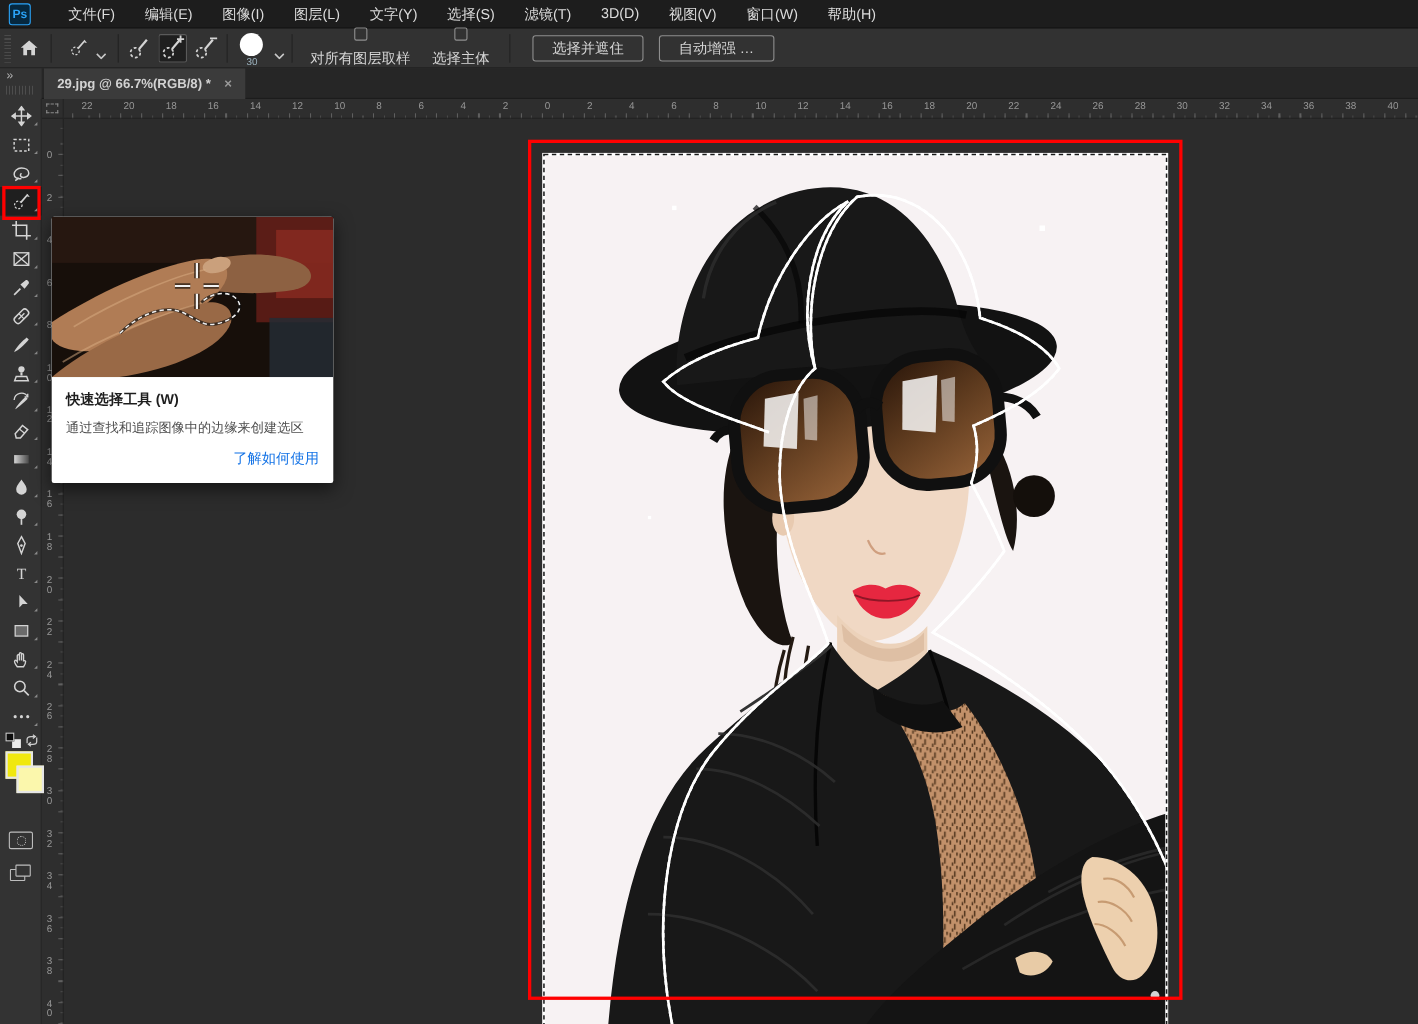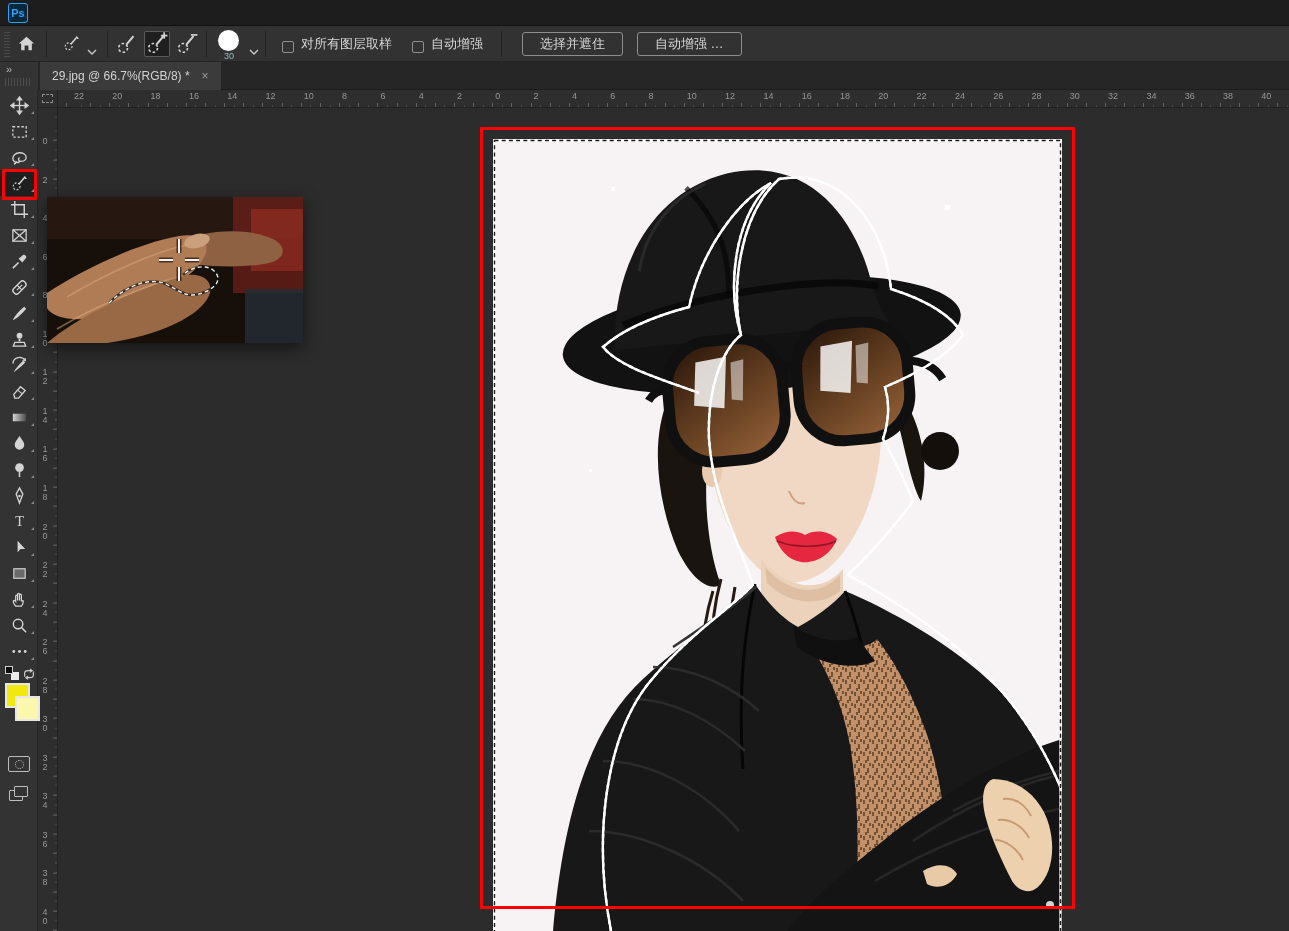--- a/index.html
+++ b/index.html
@@ -27,33 +27,33 @@
   .ob-icon svg { width:19px; height:19px; }
   .tool-dd { display:flex; align-items:center; gap:2px; padding:2px 4px; border-radius:2px; }
   .mode-group { display:flex; gap:4px; }
   .mode-btn { width:26px; height:26px; display:flex; align-items:center; justify-content:center; border-radius:2px; }
   .mode-btn.active { background:#1f1f1f; box-shadow:inset 0 0 0 1px #5a5a5a; }
   .brush-size-widget { display:flex; align-items:center; gap:4px; }
   .brush-preview { width:32px; height:30px; position:relative; }
   .brush-circle { position:absolute; left:5px; top:1px; width:21px; height:21px; border-radius:50%; background:#fff; }
   .brush-num { position:absolute; left:0; right:0; bottom:-2px; text-align:center; font-size:9px; color:#9db4c0; }
   .chev { width:10px; height:6px; }
-  .ob-check { display:flex; align-items:flex-end; gap:7px; margin:0 10px; }
+  .ob-check { display:flex; align-items:center; gap:7px; margin:0 10px;flex-direction:column; }
   .checkbox { width:12px; height:12px; border:1px solid #909090; border-radius:2px; background:transparent; }
   .ob-label { font-size:13px; color:#d6d6d6; white-space:nowrap; }
   .ob-btn { height:24px; padding:0 17px; margin-left:14px; border:1px solid #8e8e8e; border-radius:3px;
             background:transparent; color:#d6d6d6; font-size:13px; display:flex; align-items:center; white-space:nowrap; }
 
   
   .dock-header { position:absolute; left:0; top:62px; width:38px; height:28px; background:#333; z-index:25; }
   .dock-collapse { position:absolute; left:6px; top:1px; color:#b5b5b5; font-size:11px; letter-spacing:-2px; }
   .dock-grip { position:absolute; left:5px; top:16px; width:26px; height:8px;
                background:repeating-linear-gradient(90deg,#4d4d4d 0 1px,transparent 1px 3px); }
   .tabstrip { position:absolute; left:38px; top:62px; width:1251px; height:28px; background:#262626;
-              border-bottom:1px solid #1c1c1c; z-index:25; }
+              border-bottom:1px solid #1c1c1c; z-index:25;font-weight:bold; }
   .doc-tab { position:absolute; left:2px; top:0; height:28px; padding:0 12px; background:#3b3b3b;
              display:flex; align-items:center; gap:12px; }
   .doc-tab-title { font-size:12px; color:#d2d2d2; white-space:nowrap; }
   .doc-tab-close { font-size:12px; color:#9a9a9a; }
 
   
   .toolbar { position:absolute; left:0; top:90px; width:38px; height:841px; background:#333;
              border-right:1px solid #262626; z-index:25; }
   .tools { position:absolute; left:0; top:2px; width:38px; }
   .tool { width:38px; height:26px; display:flex; align-items:center; justify-content:center; position:relative; }
@@ -113,20 +113,33 @@
   .tooltip-desc { font-size:12px; color:#4d4d4d; margin-top:9px; line-height:1.4; }
   .tooltip-link { font-size:13px; color:#1473e6; text-align:right; margin-top:10px; }
 </style>
 </head>
 <body>
 
 <div class="app">
 
   <div class="menubar">
     <div class="ps-logo">Ps</div>
+    <div class="menu-items">
+        <span class="menu-item">文件(F)</span>
+        <span class="menu-item">编辑(E)</span>
+        <span class="menu-item">图像(I)</span>
+        <span class="menu-item">图层(L)</span>
+        <span class="menu-item">文字(Y)</span>
+        <span class="menu-item">选择(S)</span>
+        <span class="menu-item">滤镜(T)</span>
+        <span class="menu-item">3D(D)</span>
+        <span class="menu-item">视图(V)</span>
+        <span class="menu-item">窗口(W)</span>
+        <span class="menu-item">帮助(H)</span>
+      </div>
   </div>
 
   <div class="optionsbar">
     <div class="ob-grip"></div>
     <div class="ob-icon">
         <svg viewBox="0 0 20 20" fill="#d4d4d4">
           <path d="M10 3l8 7h-2.4v7H12v-5H8v5H4.4v-7H2z"></path>
         </svg>
       </div>
     <div class="ob-sep"></div>
@@ -175,21 +188,21 @@
             <path d="M1 1l4 4 4-4" stroke="#c8c8c8" stroke-width="1.4" fill="none"></path>
           </svg></span>
     </div>
     <div class="ob-sep"></div>
     <div class="ob-check">
       <span class="checkbox"></span>
       <span class="ob-label">对所有图层取样</span>
     </div>
     <div class="ob-check">
       <span class="checkbox"></span>
-      <span class="ob-label">自动增强</span>
+      <span class="ob-label">选择主体</span>
     </div>
     <div class="ob-sep" style="margin-left:8px"></div>
     <div class="ob-btn">选择并遮住</div>
     <div class="ob-btn">自动增强 …</div>
   </div>
 
   <div class="dock-header">
     <span class="dock-collapse">»</span>
     <span class="dock-grip"></span>
   </div>
@@ -532,15 +545,20 @@
         <ellipse cx="150" cy="44" rx="13" ry="7" fill="#caa07c" transform="rotate(-14 150 44)"></ellipse>
         <path d="M20 100 C60 76 110 54 140 48 M10 132 C50 108 100 88 138 78" stroke="#d9ad83" stroke-width="1.6" opacity="0.5" fill="none"></path>
         <g>
           <path d="M132 42v14M132 70v14M112 63h14M138 63h14" stroke="#000" stroke-width="5" opacity="0.6"></path>
           <path d="M132 42v14M132 70v14M112 63h14M138 63h14" stroke="#f2f2f2" stroke-width="2"></path>
         </g>
         <path d="M62 106 C82 86 106 80 121 88 C136 96 140 101 155 96 C170 91 176 81 166 73 C158 67 144 70 136 78" stroke="#101010" stroke-width="2.6" fill="none" opacity="0.7"></path>
         <path d="M62 106 C82 86 106 80 121 88 C136 96 140 101 155 96 C170 91 176 81 166 73 C158 67 144 70 136 78" stroke="#eeeeee" stroke-width="1.4" stroke-dasharray="4 3" fill="none"></path>
       </svg>
     </div>
+    <div class="tooltip-body">
+      <div class="tooltip-title">快速选择工具 (W)</div>
+      <div class="tooltip-desc">通过查找和追踪图像中的边缘来创建选区</div>
+      <div class="tooltip-link">了解如何使用</div>
+    </div>
   </div>
 
 </div>
 
 </body></html>

